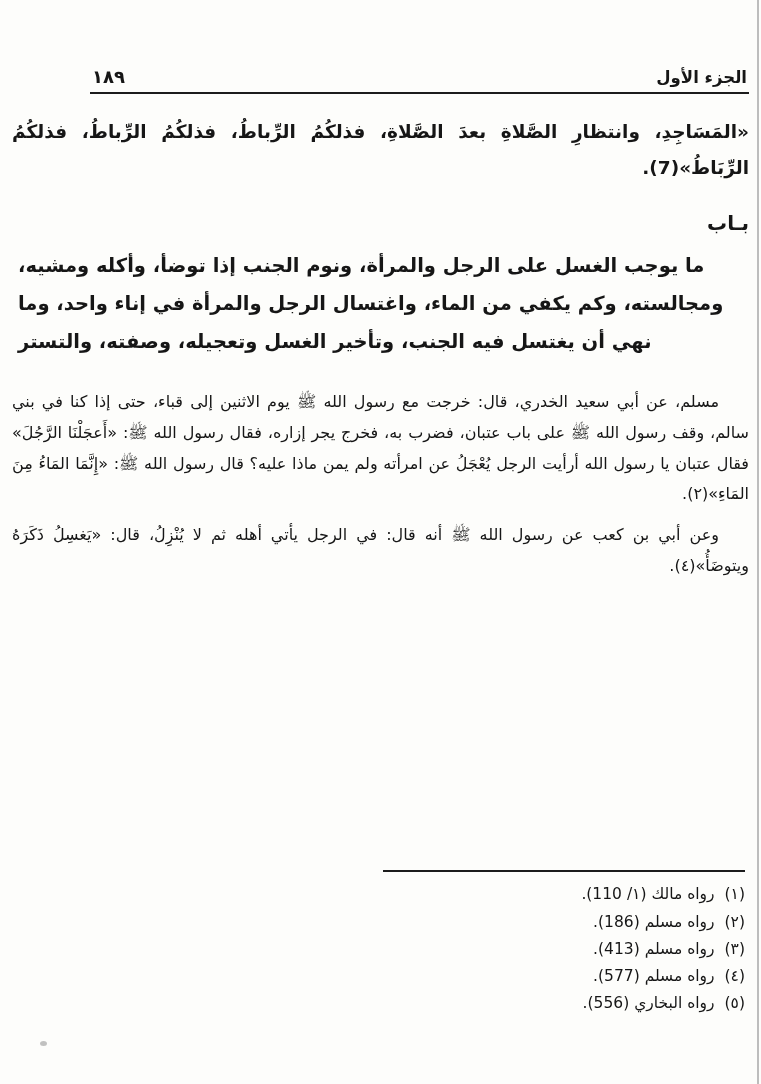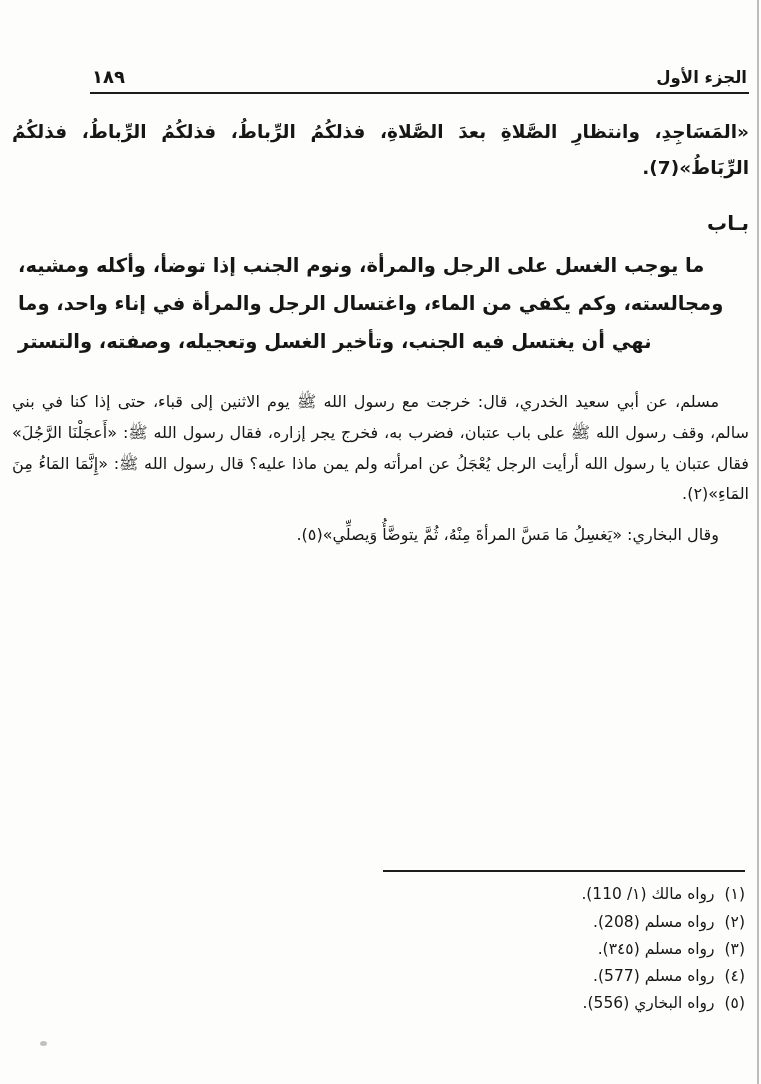--- a/index.html
+++ b/index.html
@@ -117,42 +117,42 @@
 
     <p class="para intro">«المَسَاجِدِ، وانتظارِ الصَّلاةِ بعدَ الصَّلاةِ، فذلكُمُ الرِّباطُ، فذلكُمُ الرِّباطُ، فذلكُمُ الرِّبَاطُ»(7).</p>
 
     <h2 class="bab">بـاب</h2>
 
     <h3 class="chapter-title">ما يوجب الغسل على الرجل والمرأة، ونوم الجنب إذا توضأ، وأكله ومشيه، ومجالسته، وكم يكفي من الماء، واغتسال الرجل والمرأة في إناء واحد، وما نهي أن يغتسل فيه الجنب، وتأخير الغسل وتعجيله، وصفته، والتستر</h3>
 
     <p class="para indent">مسلم، عن أبي سعيد الخدري، قال: خرجت مع رسول الله ﷺ يوم الاثنين إلى قباء، حتى إذا كنا في بني سالم، وقف رسول الله ﷺ على باب عتبان، فضرب به، فخرج يجر إزاره، فقال رسول الله ﷺ: «أَعجَلْنَا الرَّجُلَ» فقال عتبان يا رسول الله أرأيت الرجل يُعْجَلُ عن امرأته ولم يمن ماذا عليه؟ قال رسول الله ﷺ: «إِنَّمَا المَاءُ مِنَ المَاءِ»(٢).</p>
 
 
+    <p class="para indent">وعن أبي بن كعب عن رسول الله ﷺ أنه قال: في الرجل يأتي أهله ثم لا يُنْزِلُ، قال: «يَغسِلُ ذَكَرَهُ ويتوضَأُ»(٤).</p>
 
-    <p class="para indent">وقال البخاري: «يَغسِلُ مَا مَسَّ المرأةَ مِنْهُ، ثُمَّ يتوضَّأُ وَيصلِّي»(٥).</p>
 
   </main>
 
   <footer class="footnote-area">
     <div class="footnote-rule"></div>
     <div class="footnotes">
 
       <div class="footnote">
         <span class="fn-num">(١)</span>
         <span class="fn-text">رواه مالك (١/ 110).</span>
       </div>
 
       <div class="footnote">
         <span class="fn-num">(٢)</span>
-        <span class="fn-text">رواه مسلم (208).</span>
+        <span class="fn-text">رواه مسلم (186).</span>
       </div>
 
       <div class="footnote">
         <span class="fn-num">(٣)</span>
-        <span class="fn-text">رواه مسلم (٣٤٥).</span>
+        <span class="fn-text">رواه مسلم (413).</span>
       </div>
 
       <div class="footnote">
         <span class="fn-num">(٤)</span>
         <span class="fn-text">رواه مسلم (577).</span>
       </div>
 
       <div class="footnote">
         <span class="fn-num">(٥)</span>
         <span class="fn-text">رواه البخاري (556).</span>

